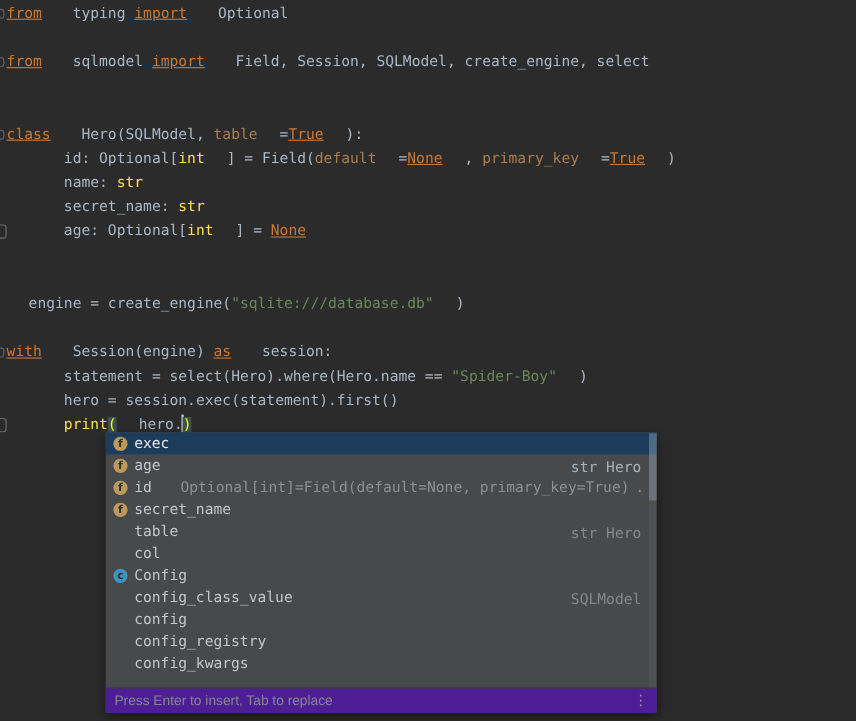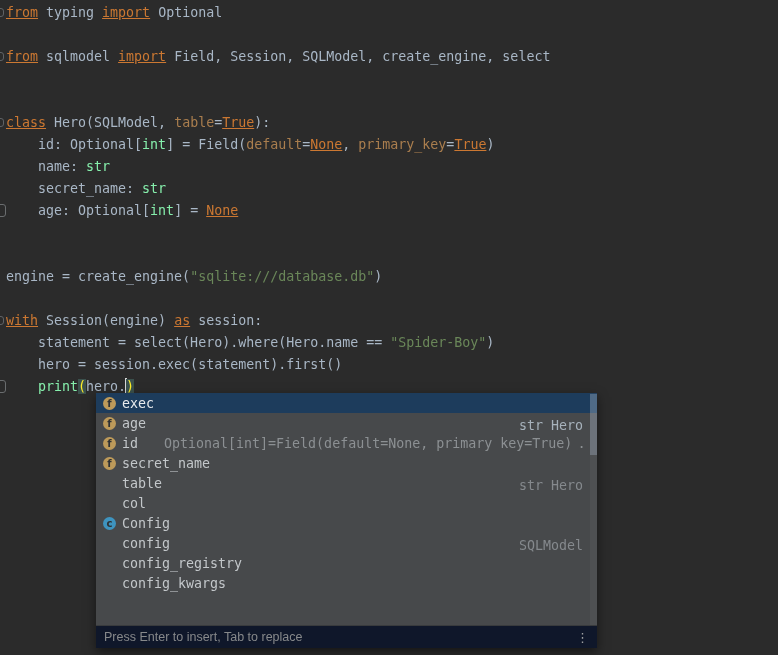--- a/index.html
+++ b/index.html
@@ -16,22 +16,22 @@
     cursor:text;
   }
   #code {
     position:absolute; top:2px; left:6px; right:0;
     font-size:13.3px; line-height:22px;
     white-space:pre;
     color:#a9b7c6;
   }
   .code-line { height:22px; }
   .tk-kw { color:#cc7832;text-decoration:underline; }
-  .tk-pl { color:#a9b7c6; }
-  .tk-bi { color:#86efac; }
+  .tk-pl { color:#a9b7c6;padding-left:20px; }
+  .tk-bi { color:#fde047; }
   .tk-pr { color:#aa7e4e; }
   .tk-st { color:#6a8759; }
   .tk-br { color:#ffef28; background:#3b514d; }
   .caret {
     display:inline-block; width:2px; height:16px;
     background:#d6d6d6; vertical-align:-3px; margin:0 -1px;
   }
 
   
   .gutter-mark {
@@ -75,21 +75,21 @@
   #popup-scrollbar {
     position:absolute; top:0; right:0; width:7px; height:232px;
     background:rgba(255,255,255,0.04);
   }
   #popup-scroll-thumb {
     position:absolute; top:1px; right:0; width:7px; height:61px;
     background:rgba(190,210,230,0.28);
   }
 
   #popup-footer {
-    height:23px; background:#0f172a; border-top:1px solid #393b3d;
+    height:23px; background:#4c1d95; border-top:1px solid #393b3d;
     display:flex; align-items:center;
     padding:0 8px;
     font-family:"Liberation Sans","DejaVu Sans",sans-serif;
     font-size:12.5px; color:#87898b;
   }
   #footer-menu {
     margin-left:auto; color:#9ea0a2; font-size:13px;
     letter-spacing:0; cursor:pointer; line-height:1;
     font-family:"DejaVu Sans", sans-serif;
   }
@@ -111,20 +111,21 @@
 
 <div id="popup">
   <div id="popup-list">
       <div class="popup-row selected"><span class="row-icon f">f</span><span>exec</span><span class="row-right">str Hero</span></div>
       <div class="popup-row"><span class="row-icon f">f</span><span>age</span></div>
       <div class="popup-row"><span class="row-icon f">f</span><span>id</span><span class="row-tail">Optional[int]=Field(default=None, primary_key=True) …</span></div>
       <div class="popup-row"><span class="row-icon f">f</span><span>secret_name</span><span class="row-right">str Hero</span></div>
       <div class="popup-row"><span class="row-icon none"></span><span>table</span></div>
       <div class="popup-row"><span class="row-icon none"></span><span>col</span></div>
       <div class="popup-row"><span class="row-icon c">c</span><span>Config</span><span class="row-right">SQLModel</span></div>
+      <div class="popup-row"><span class="row-icon none"></span><span>config_class_value</span></div>
       <div class="popup-row"><span class="row-icon none"></span><span>config</span></div>
       <div class="popup-row"><span class="row-icon none"></span><span>config_registry</span></div>
       <div class="popup-row"><span class="row-icon none"></span><span>config_kwargs</span></div>
     </div>
   <div id="popup-scrollbar">
     <div id="popup-scroll-thumb"></div>
   </div>
   <div id="popup-footer">
     <span>Press Enter to insert, Tab to replace</span>
     <span id="footer-menu">⋮</span>

